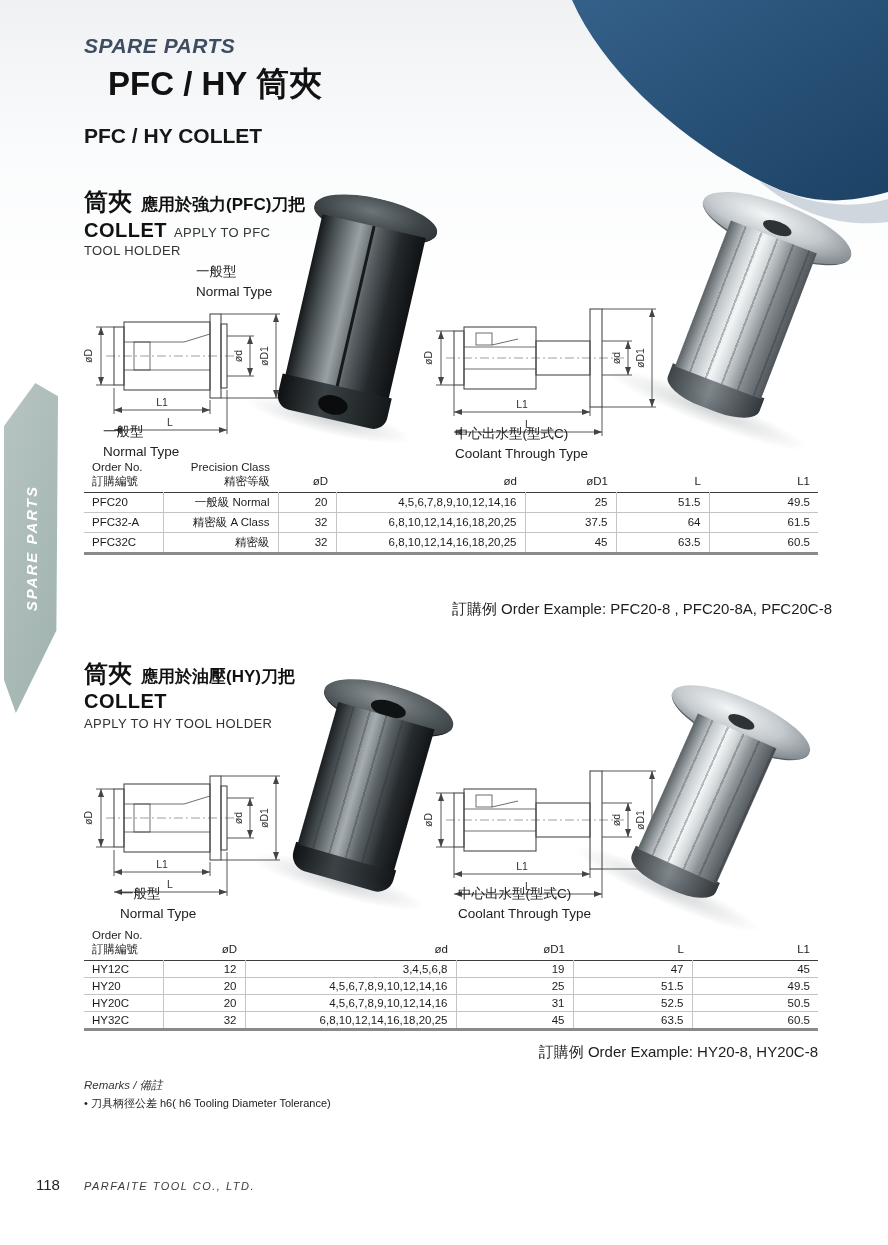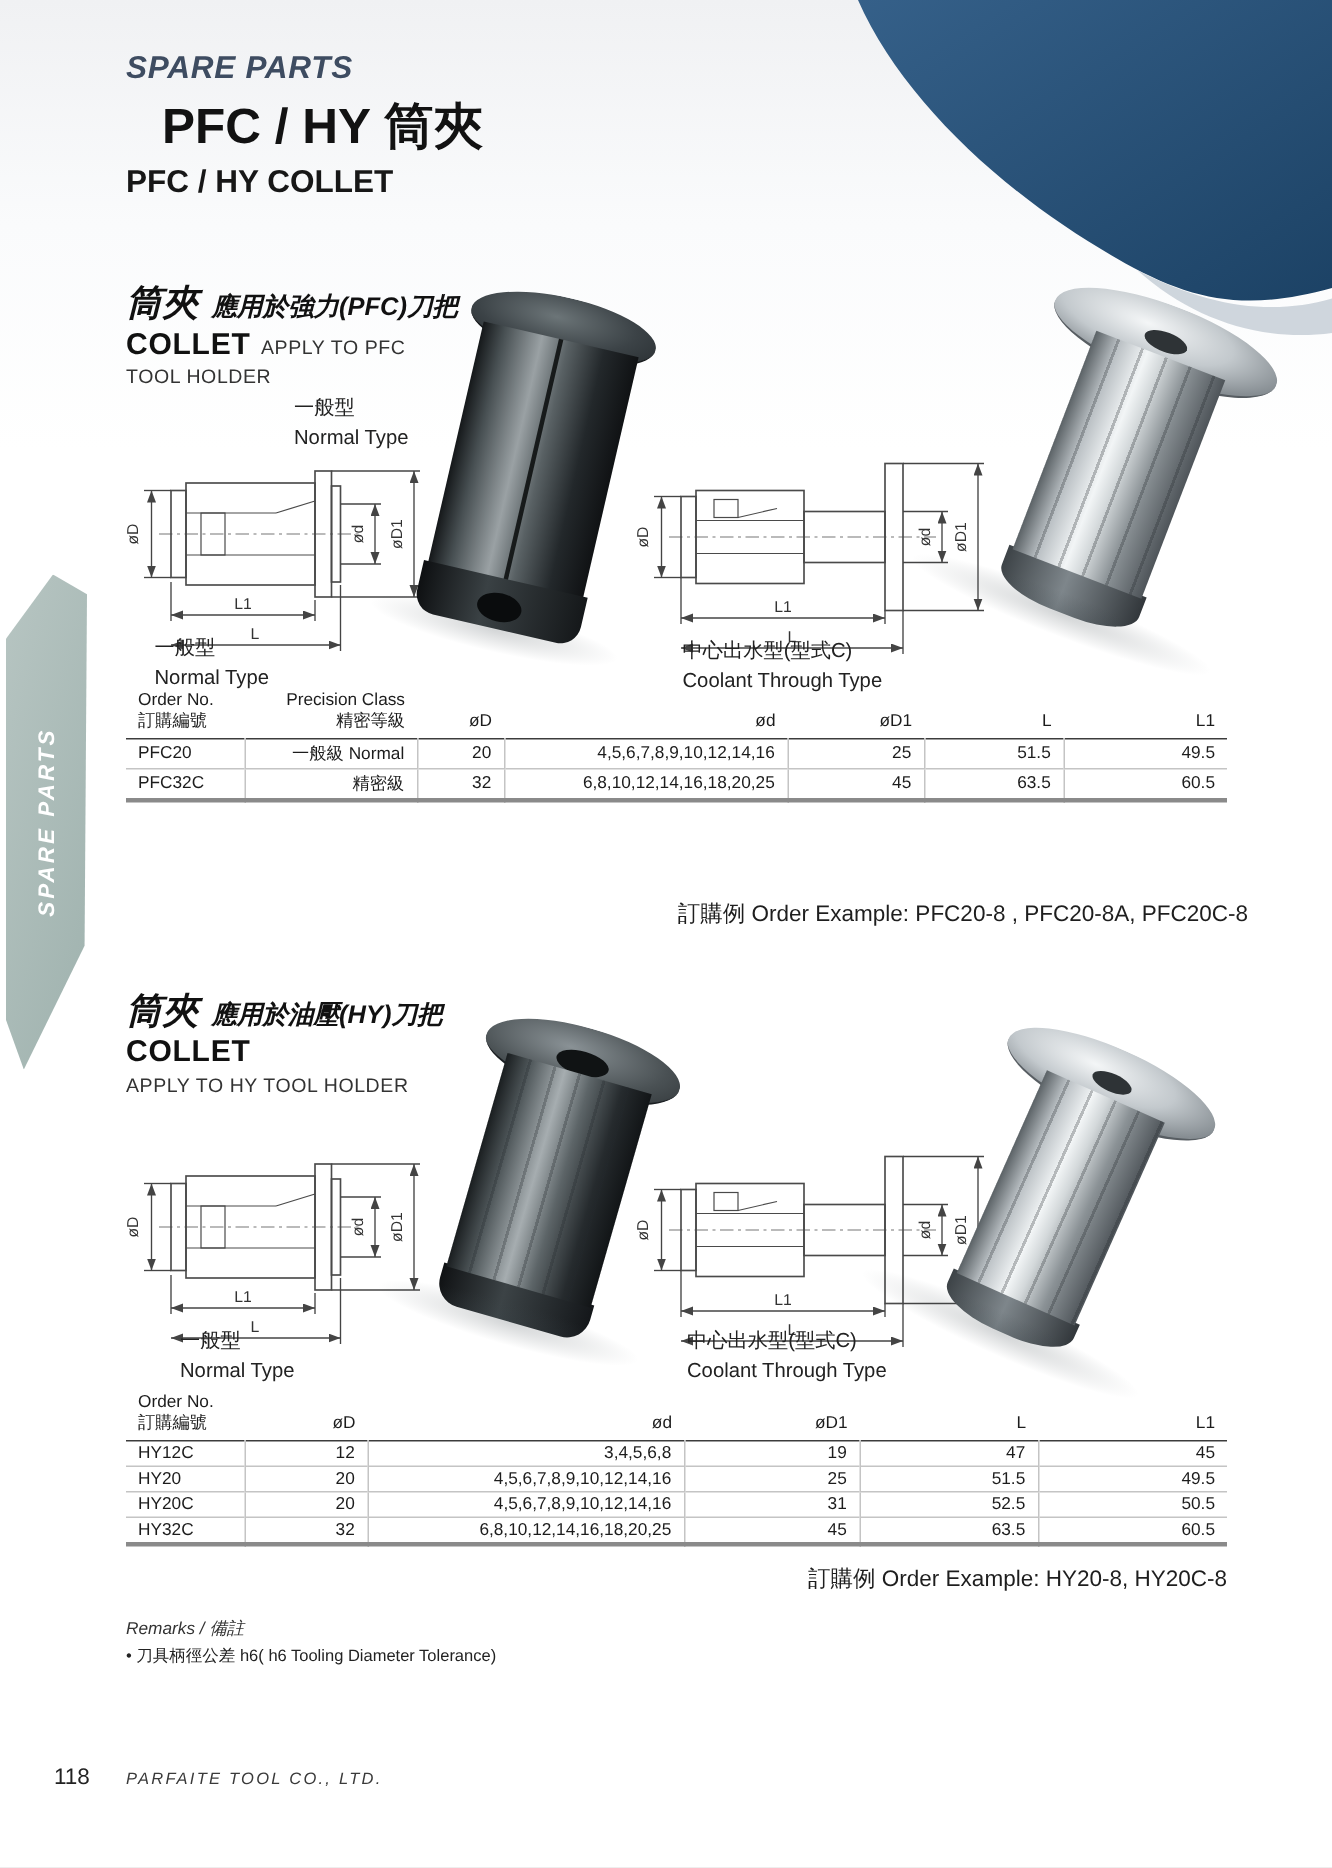--- a/index.html
+++ b/index.html
@@ -19,24 +19,24 @@
     display:flex;align-items:center;justify-content:center;
   }
   .side-tab span{
     writing-mode:vertical-rl;transform:rotate(180deg);
     color:#fff;font-size:15px;font-weight:700;letter-spacing:2px;font-style:italic;
   }
 
   
   .eyebrow{left:84px;top:34px;font-size:21px;font-weight:800;font-style:italic;color:#3e4c61;letter-spacing:.5px;}
   .title-zh{left:84px;top:62px;font-size:33px;font-weight:700;color:#121212;margin-left:24px;}
-  .title-en{left:84px;top:110px;font-size:21px;font-weight:700;color:#171717;}
-
-  
-  .sec-zh{display:flex;align-items:baseline;gap:9px;font-style:italic;}
+  .title-en{left:84px;top:124px;font-size:21px;font-weight:700;color:#171717;}
+
+  
+  .sec-zh{display:flex;align-items:baseline;gap:9px;}
   .sec-zh .big{font-size:24px;font-weight:700;color:#111;}
   .sec-zh .sub{font-size:17px;font-weight:700;color:#111;}
   .sec-en{display:flex;align-items:baseline;gap:7px;}
   .sec-en .big{font-size:20px;font-weight:700;color:#111;letter-spacing:.5px;}
   .sec-en .sub{font-size:13px;color:#333;letter-spacing:.4px;}
   .sec-en2{font-size:13px;color:#333;letter-spacing:.4px;}
 
   
   .cap{font-size:13.5px;color:#222;line-height:1.5;}
 
@@ -282,20 +282,29 @@
     </thead>
     <tbody>
       <tr>
         <td class="al">PFC20</td>
         <td class="ar">一般級  Normal</td>
         <td class="ar">20</td>
         <td class="ar">4,5,6,7,8,9,10,12,14,16</td>
         <td class="ar">25</td>
         <td class="ar">51.5</td>
         <td class="ar">49.5</td>
+      </tr>
+      <tr>
+        <td class="al">PFC32-A</td>
+        <td class="ar">精密級  A Class</td>
+        <td class="ar">32</td>
+        <td class="ar">6,8,10,12,14,16,18,20,25</td>
+        <td class="ar">37.5</td>
+        <td class="ar">64</td>
+        <td class="ar">61.5</td>
       </tr>
       <tr>
         <td class="al">PFC32C</td>
         <td class="ar">精密級</td>
         <td class="ar">32</td>
         <td class="ar">6,8,10,12,14,16,18,20,25</td>
         <td class="ar">45</td>
         <td class="ar">63.5</td>
         <td class="ar">60.5</td>
       </tr>

